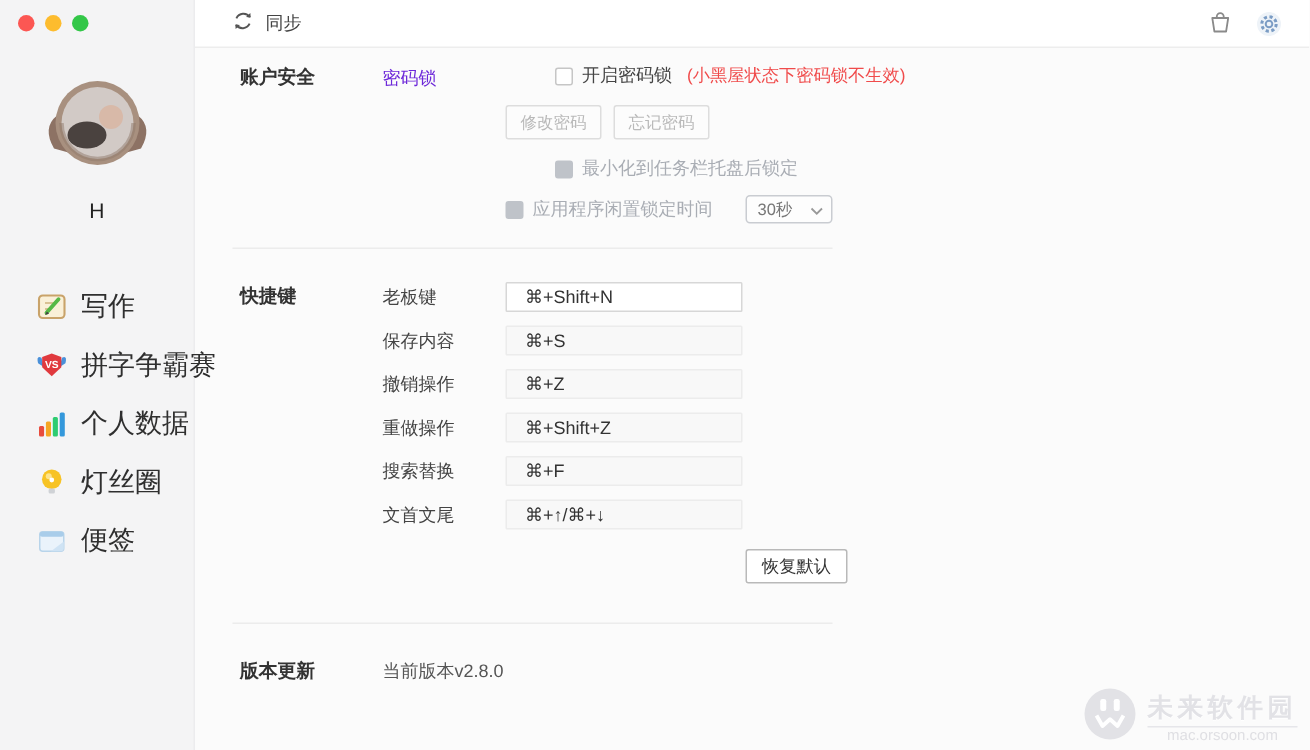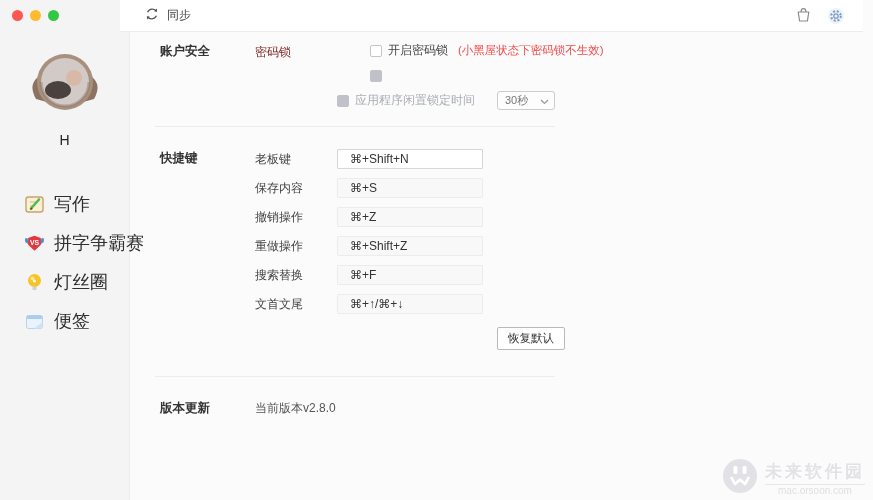--- a/index.html
+++ b/index.html
@@ -15,31 +15,31 @@
   .t-yellow { background:#fdbc2e; }
   .t-green { background:#33c748; }
   .avatar-wrap { margin-top:28px; display:flex; flex-direction:column; align-items:center; }
   .username { margin-top:10px; font-size:14px; color:#222; text-align:center; }
   .menu { margin-top:44px; }
   .menu-item { display:flex; align-items:center; gap:9px; padding-left:24px; height:24px; margin-bottom:15px; cursor:pointer; }
   .menu-item .mi-icon { width:21px; height:21px; flex:0 0 21px; display:flex; align-items:center; justify-content:center; }
   .menu-item .mi-label { font-size:18px; color:#2f2f2f; white-space:nowrap; }
 
   
-  .topbar { position:absolute; left:120px; top:0; width:743px; height:32px; background:#ffffff; border-bottom:1px solid #ededed; display:flex; align-items:center; }
+  .topbar { position:absolute; left:130px; top:0; width:743px; height:32px; background:#ffffff; border-bottom:1px solid #ededed; display:flex; align-items:center; }
   .sync-btn { display:flex; align-items:center; gap:7px; margin-left:24px; cursor:pointer; }
   .sync-btn .sync-label { font-size:12px; color:#444; }
   .topbar-right { margin-left:auto; display:flex; align-items:center; gap:15px; margin-right:18px; }
   .tb-icon { width:18px; height:18px; display:flex; align-items:center; justify-content:center; cursor:pointer; }
 
   
   .content { position:absolute; left:130px; top:16px; width:743px; height:468px; padding:26px 0 0 30px; }
   .sec-row { display:flex; align-items:flex-start; }
   .col-title { width:95px; font-size:12.5px; font-weight:bold; color:#333; padding-top:1px; }
-  .col-label { width:82px; font-size:12px; color:#7f1d1d; padding-top:2px; }
+  .col-label { width:82px; font-size:12px; color:#6d28d9; padding-top:2px; }
   .col-ctl { flex:1; }
 
   .chk-row { display:flex; align-items:center; gap:6px;padding-left:33px; }
   .checkbox { width:12px; height:12px; background:#fff; border:1px solid #c6c6c6; border-radius:2px; cursor:pointer; flex:0 0 12px; }
   .checkbox.disabled { background:#bfc3c9; border-color:#bfc3c9; cursor:default; }
   .chk-label { color:#444; }
   .chk-label.disabled { color:#a9adb4; }
   .red-note { color:#f04b4b; font-size:11.5px; margin-left:4px; }
 
   .btn-row { margin-top:11px; display:flex; gap:8px; }
@@ -50,21 +50,21 @@
   .select { width:58px; height:19px; border:1px solid #c9ccd1; border-radius:3px; background:#fdfdfd; display:flex; align-items:center; justify-content:space-between; padding:0 5px 0 7px; margin-left:16px; cursor:pointer; }
   .select .sel-value { font-size:11px; color:#777; }
 
   .divider { border-top:1px solid #ececec; width:400px; margin-left:-5px; }
   .div1 { margin-top:16px; margin-bottom:22px; }
   .div2 { margin-top:26px; margin-bottom:22px; }
 
   .sc-rows { display:flex; flex-direction:column; gap:9px; }
   .sc-row { display:flex; align-items:center; }
   .sc-label { width:82px; font-size:12px; color:#444; }
-  .shortcut-input { width:146px; height:20px; border:1px solid #ececec; background:#f8f8f8; border-radius:1px; font-family:inherit; font-size:12px; color:#333; padding:0 0 0 12px; outline:none; }
+  .shortcut-input { width:158px; height:20px; border:1px solid #ececec; background:#f8f8f8; border-radius:1px; font-family:inherit; font-size:12px; color:#333; padding:0 0 0 12px; outline:none; }
   .shortcut-input.primary { background:#ffffff; border-color:#d7d7d7; }
   .reset-row { margin-top:13px; width:228px; display:flex; justify-content:flex-end; }
   .reset-btn { font-size:11.5px; color:#333; background:#fff; border:1px solid #b9b9b9; border-radius:2px; padding:3px 10px; cursor:pointer; font-family:inherit; }
 
   .version-text { font-size:12px; color:#555; padding-top:1px; }
 
   
   .watermark { position:absolute; right:8px; bottom:2px; display:flex; align-items:center; gap:6px; pointer-events:none; }
   .wm-text { display:flex; flex-direction:column; align-items:flex-start; }
   .wm-name { font-size:17px; font-weight:bold; letter-spacing:3px; color:#e2e2e6; text-shadow:0 1px 0 #fff; }
@@ -117,20 +117,31 @@
             <path d="M19 5 Q23 3 21.5 9 L17 12 Z" fill="#4a90d9"></path>
             <path d="M11.5 2 L18.5 4.5 V12 L11.5 18.5 L4.5 12 V4.5 Z" fill="#e0393e" stroke="#b32а2e" stroke-width="0"></path>
             <text x="11.5" y="12.5" font-size="7.5" font-weight="bold" fill="#fff" text-anchor="middle" font-family="Liberation Sans, sans-serif">VS</text>
           </svg>
         </span>
         <span class="mi-label">拼字争霸赛</span>
       </div>
       <div class="menu-item">
         <span class="mi-icon">
           <svg width="21" height="21" viewBox="0 0 21 21">
+            <rect x="2" y="12" width="3.4" height="7" rx="1" fill="#e84c3d"></rect>
+            <rect x="6.6" y="9" width="3.4" height="10" rx="1" fill="#f5a623"></rect>
+            <rect x="11.2" y="6" width="3.4" height="13" rx="1" fill="#2ecc71"></rect>
+            <rect x="15.8" y="3" width="3.4" height="16" rx="1" fill="#3498db"></rect>
+          </svg>
+        </span>
+        <span class="mi-label">个人数据</span>
+      </div>
+      <div class="menu-item">
+        <span class="mi-icon">
+          <svg width="21" height="21" viewBox="0 0 21 21">
             <circle cx="10.5" cy="8.5" r="6.5" fill="#f7c325"></circle>
             <circle cx="8.5" cy="6.5" r="2" fill="#fde48c"></circle>
             <circle cx="10.5" cy="9" r="1.6" fill="#fff"></circle>
             <rect x="8.4" y="14.6" width="4.2" height="3.4" rx="1" fill="#cfd2d6"></rect>
           </svg>
         </span>
         <span class="mi-label">灯丝圈</span>
       </div>
       <div class="menu-item">
         <span class="mi-icon">
@@ -178,22 +189,27 @@
 
     <div class="sec-row">
       <div class="col-title">账户安全</div>
       <div class="col-label">密码锁</div>
       <div class="col-ctl">
         <div class="chk-row">
           <span class="checkbox"></span>
           <span class="chk-label">开启密码锁</span>
           <span class="red-note">(小黑屋状态下密码锁不生效)</span>
         </div>
+        <div class="btn-row">
+          <button class="ghost-btn">修改密码</button>
+          <button class="ghost-btn">忘记密码</button>
+        </div>
         <div class="chk-row dis-row1">
           <span class="checkbox disabled"></span>
+          <span class="chk-label disabled">最小化到任务栏托盘后锁定</span>
         </div>
         <div class="dis-row2">
           <span class="checkbox disabled"></span>
           <span class="chk-label disabled">应用程序闲置锁定时间</span>
           <div class="select">
             <span class="sel-value">30秒</span>
             <span>
               <svg width="9" height="6" viewBox="0 0 9 6" fill="none">
                   <path d="M1 1 L4.5 4.5 L8 1" stroke="#999" stroke-width="1.2"></path>
                 </svg>

